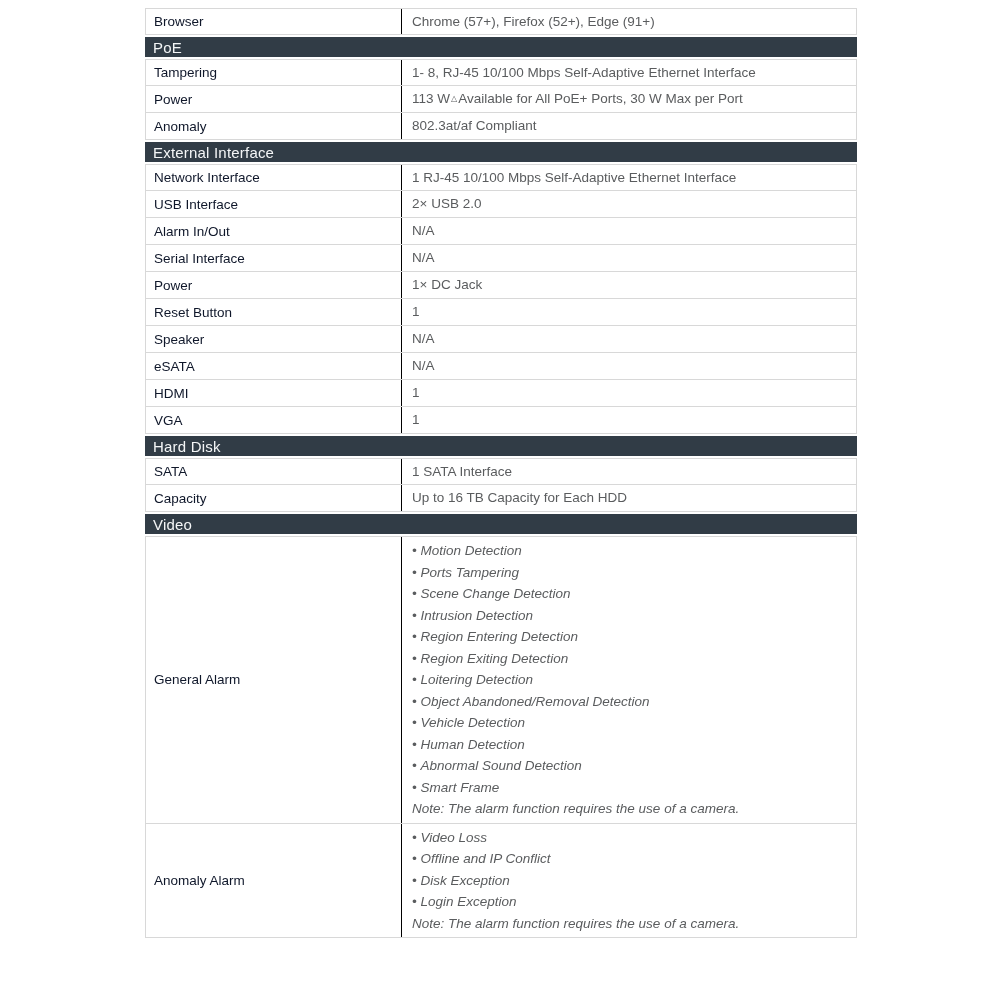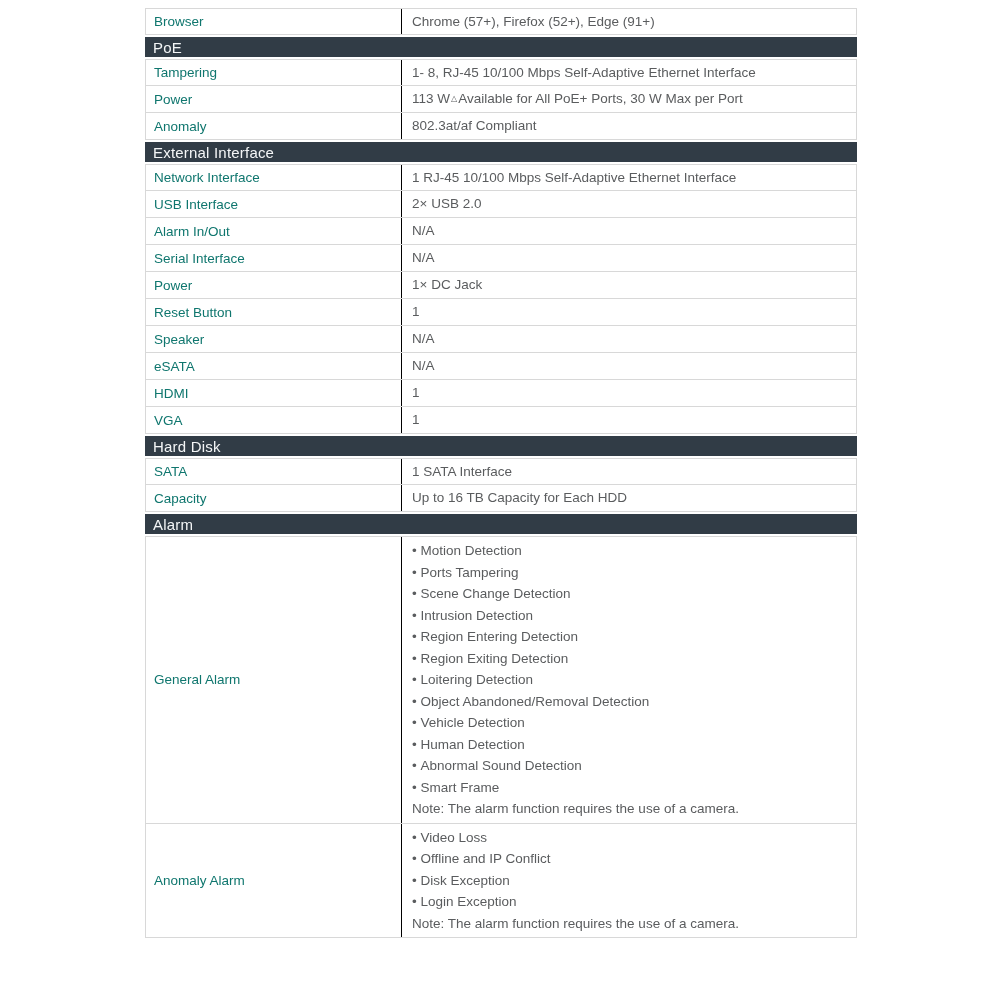--- a/index.html
+++ b/index.html
@@ -36,21 +36,21 @@
   }
   .row + .row { border-top: 0; }
   .cell-label {
     width: 255px;
     flex: 0 0 255px;
     display: flex;
     align-items: center;
     padding-left: 8px;
     padding-right: 6px;
     font-size: 13.5px;
-    color: #0f766e;
+    color: #0f172a;
     text-align: right;
   }
   .cell-value {
     flex: 1;
     border-left: 1px solid #000000;
     padding: 0 10px;
     font-size: 13.5px;
     color: #5a5c5e;
     display: flex;
     align-items: center;
@@ -60,20 +60,21 @@
     font-size: 8px;
     line-height: 0;
     vertical-align: super;
     margin: 0 1px;
   }
   .row-tall .cell-value {
     display: block;
     padding-top: 3px;
     padding-bottom: 3px;
     line-height: 21.5px;
+    font-style: italic;
   }
   .bullet-line::before {
     content: "\2022\00a0";
   }
   .bullet-line, .note-line {
     font-size: 13.5px;
     color: #5a5c5e;
     white-space: nowrap;
   }
 </style>
@@ -152,21 +153,21 @@
   </div>
     <div class="row">
     <div class="cell-label">SATA</div>
     <div class="cell-value">1 SATA Interface</div>
   </div>
     <div class="row">
     <div class="cell-label">Capacity</div>
     <div class="cell-value">Up to 16 TB Capacity for Each HDD</div>
   </div>
     <div class="section-header">
-    <span class="sh-label">Alarm</span>
+    <span class="sh-label">Video</span>
   </div>
     <div class="row row-tall">
     <div class="cell-label">General Alarm</div>
     <div class="cell-value">
         <div class="bullet-line">Motion Detection</div>
         <div class="bullet-line">Ports Tampering</div>
         <div class="bullet-line">Scene Change Detection</div>
         <div class="bullet-line">Intrusion Detection</div>
         <div class="bullet-line">Region Entering Detection</div>
         <div class="bullet-line">Region Exiting Detection</div>

